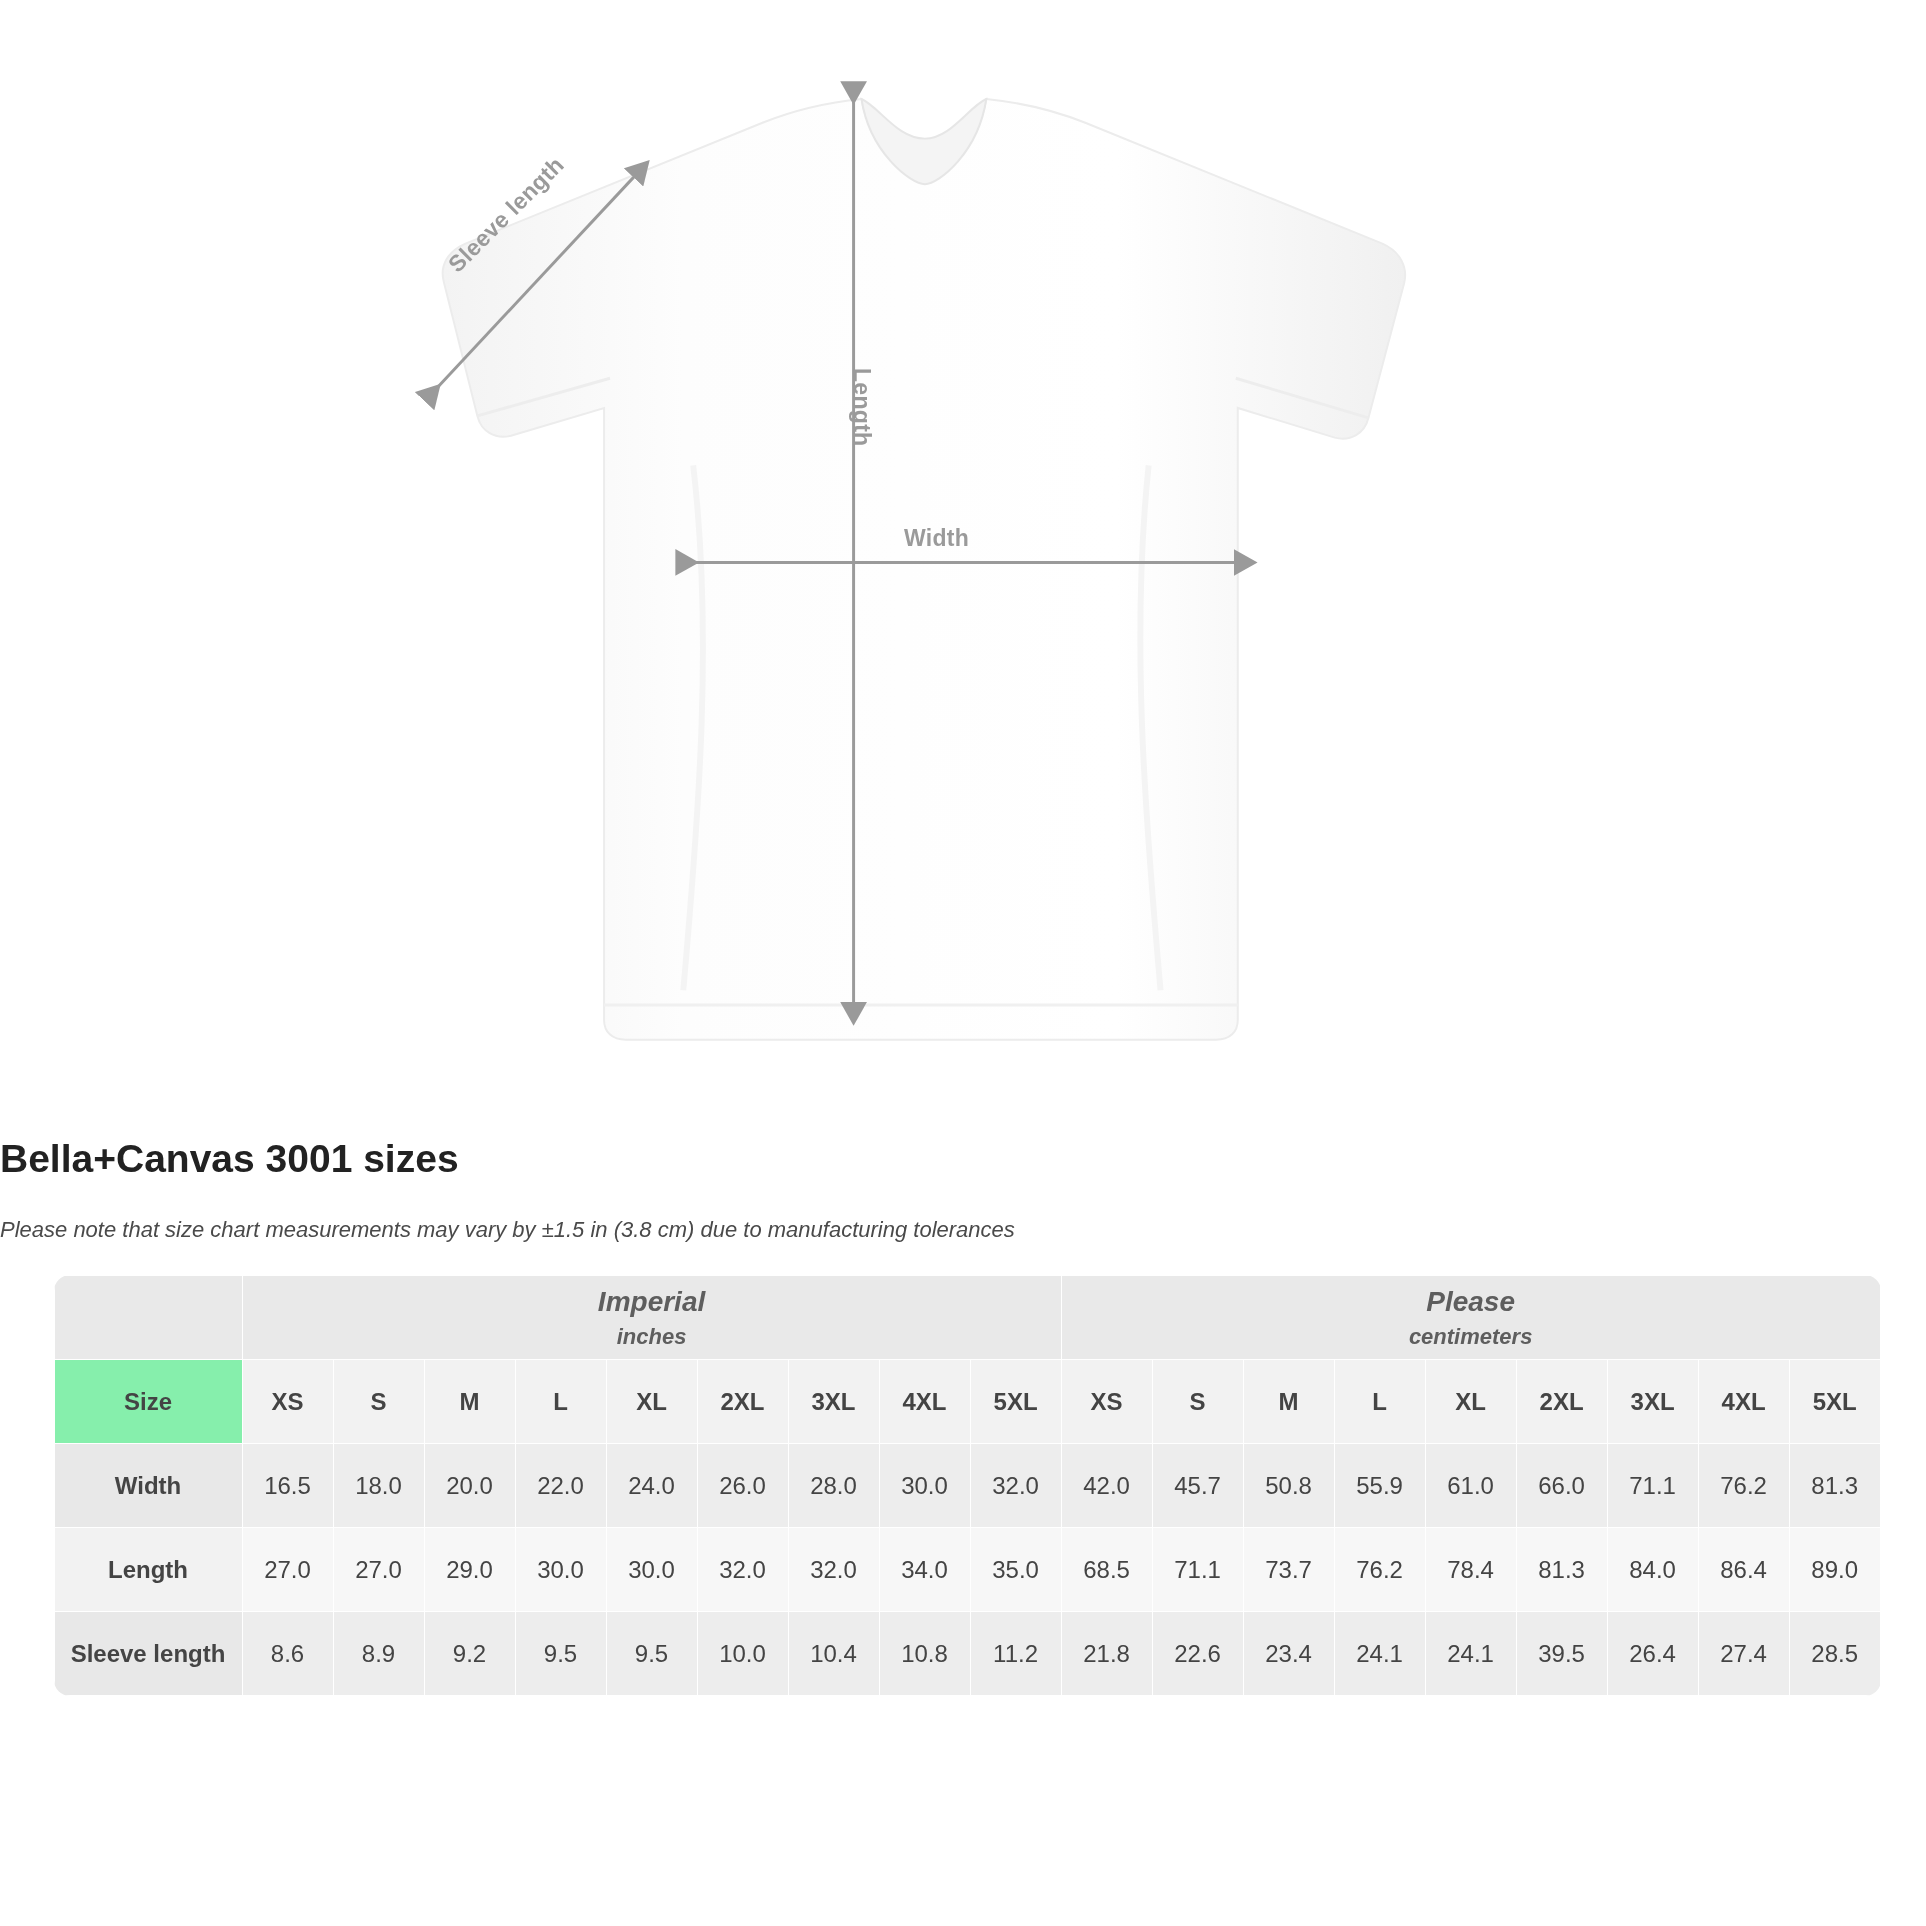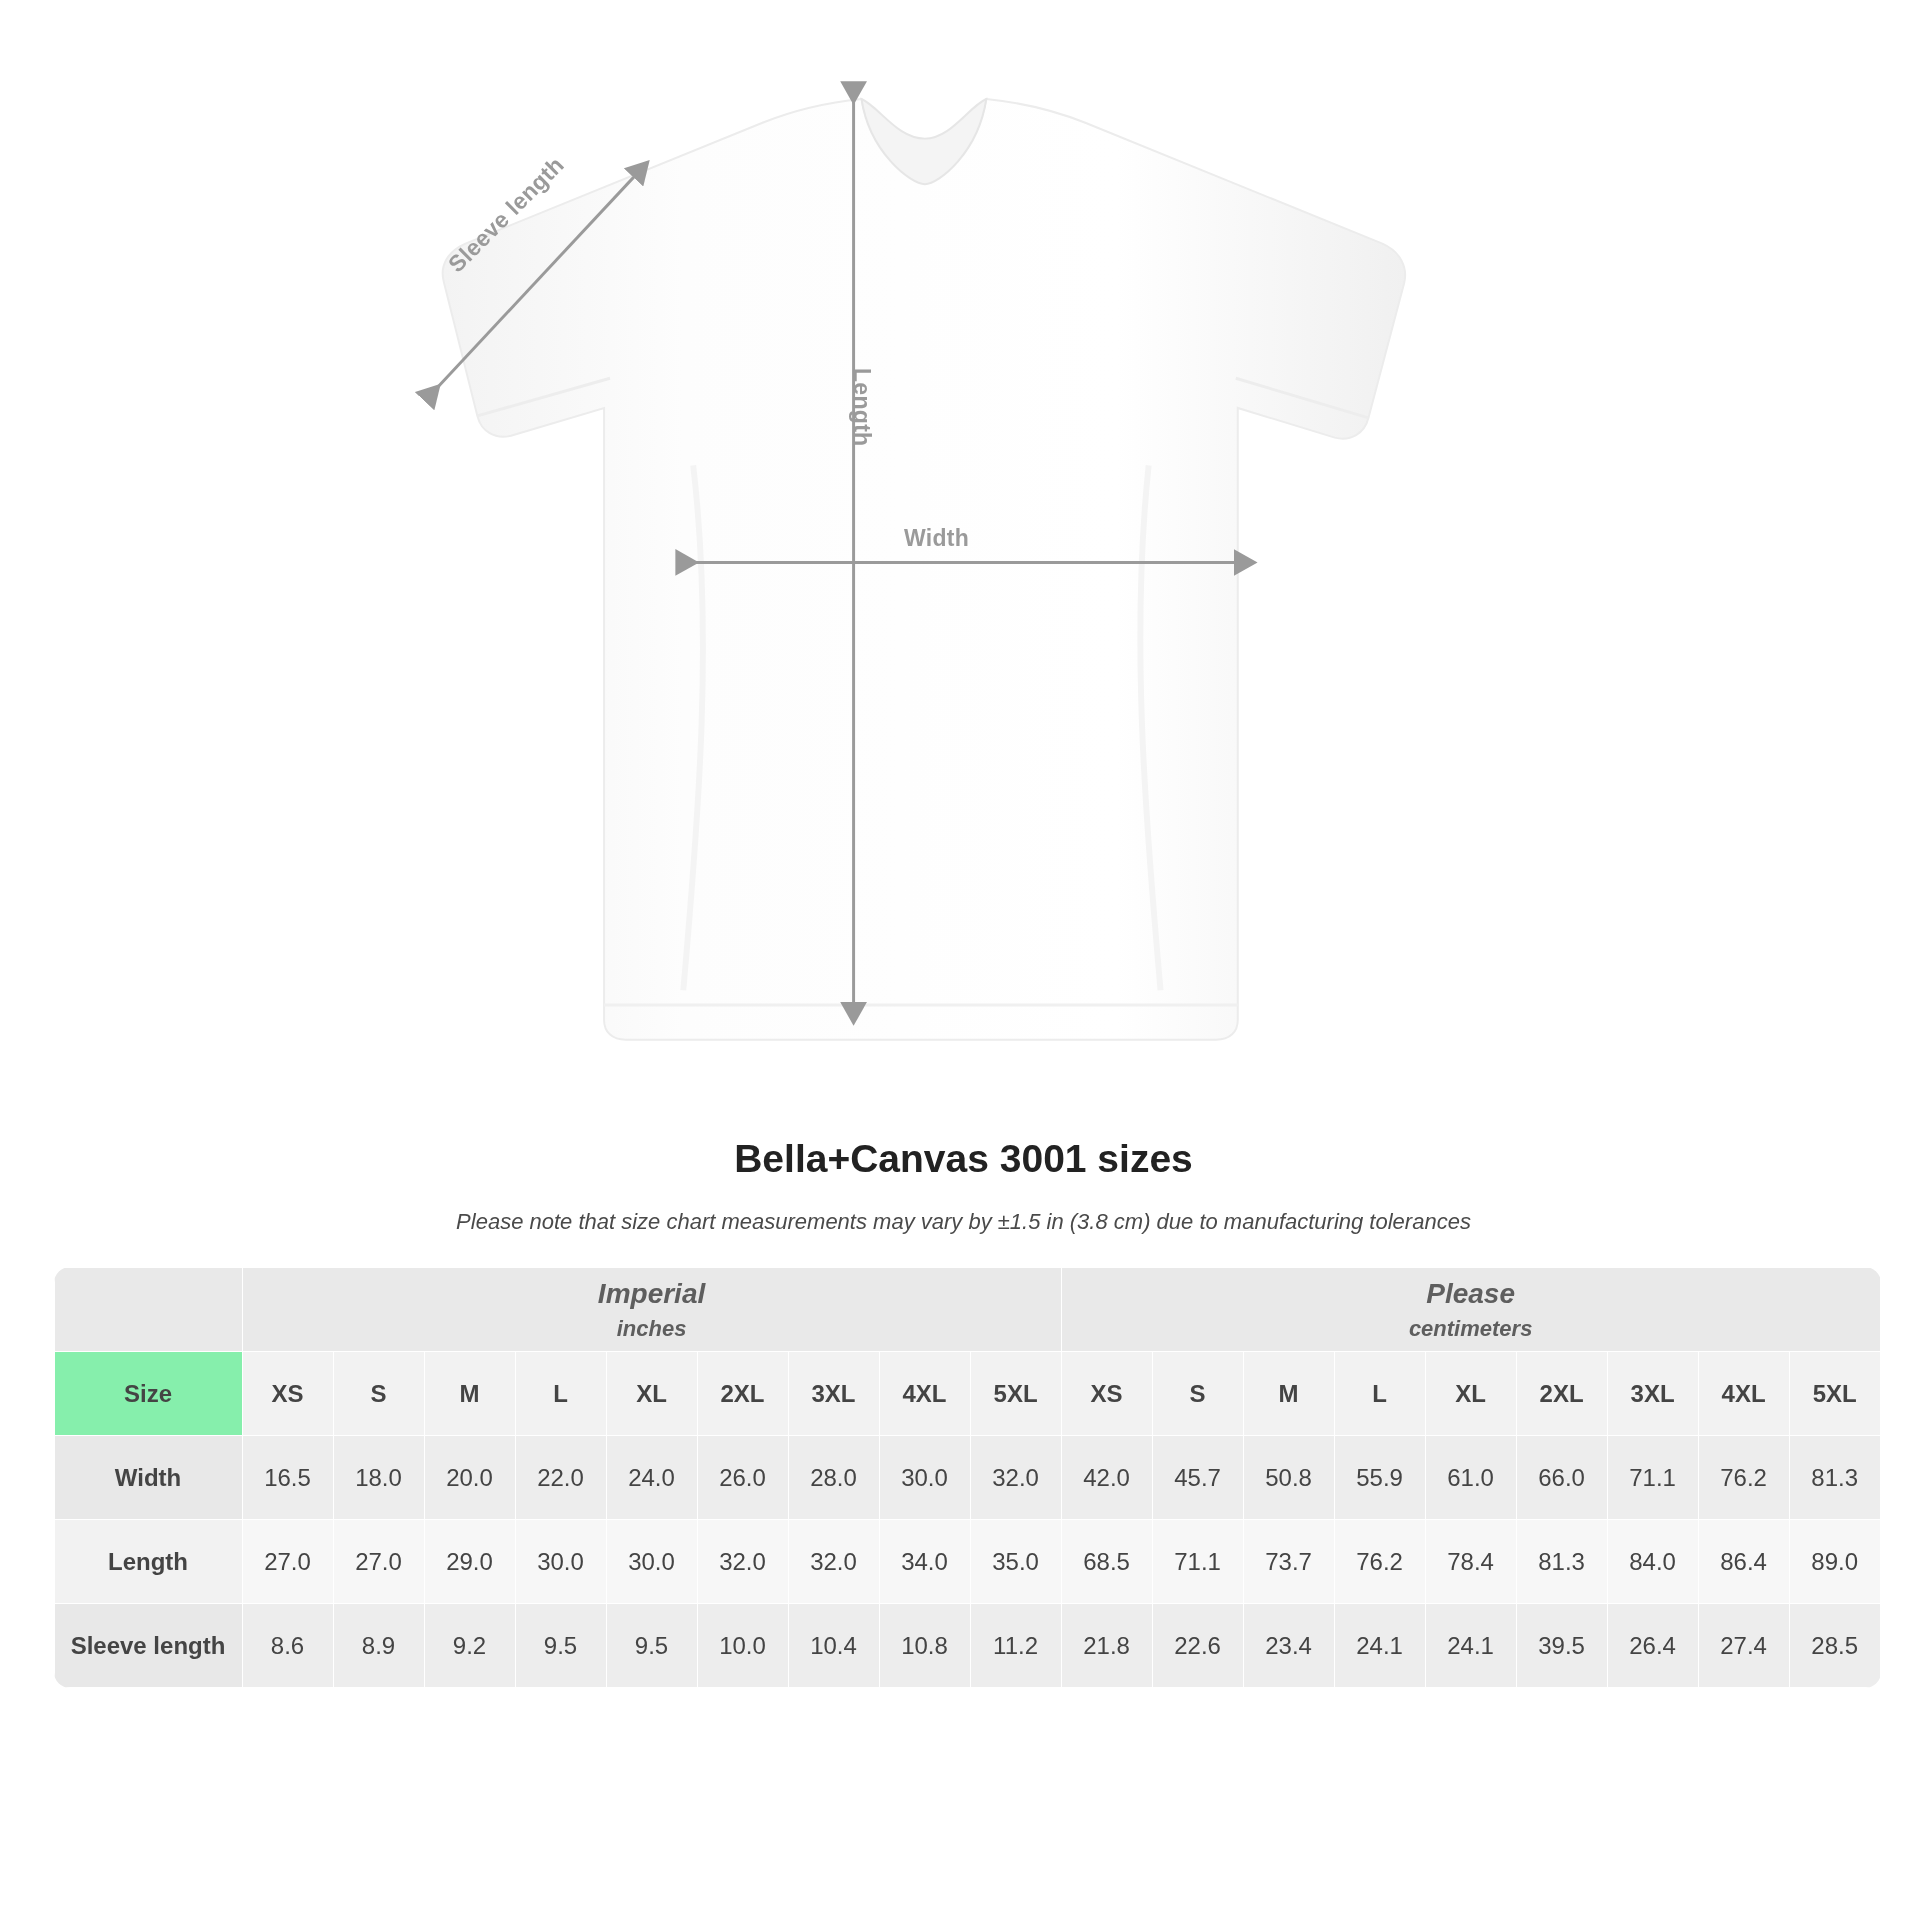--- a/index.html
+++ b/index.html
@@ -53,34 +53,34 @@
     transform-origin: left top;
   }
   .dim-width {
     left: 904px;
     top: 525px;
     font-size: 23px;
   }
 
   
   .title-block {
-    text-align: center;
+    text-align: left;
     margin-top: 28px;
   }
   .chart-title {
     font-size: 39px;
     font-weight: bold;
     color: #222222;
     margin: 0;
   }
   .chart-note {
     font-size: 22px;
     font-style: italic;
     color: #4a4a4a;
-    margin-top: 28px;
+    margin-top: 36px;
   }
 
   
   .table-wrap {
     margin: 32px auto 0 auto;
     width: 1820px;
   }
   table.size-table {
     border-collapse: collapse;
     width: 100%;

